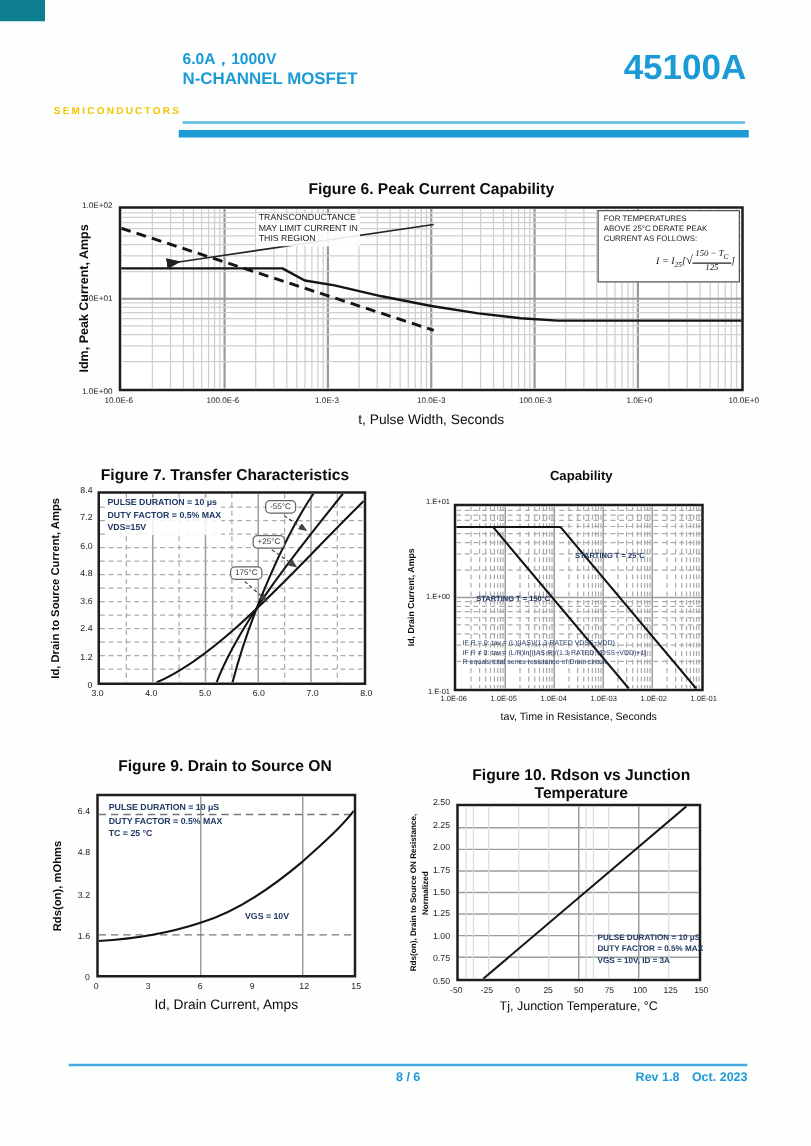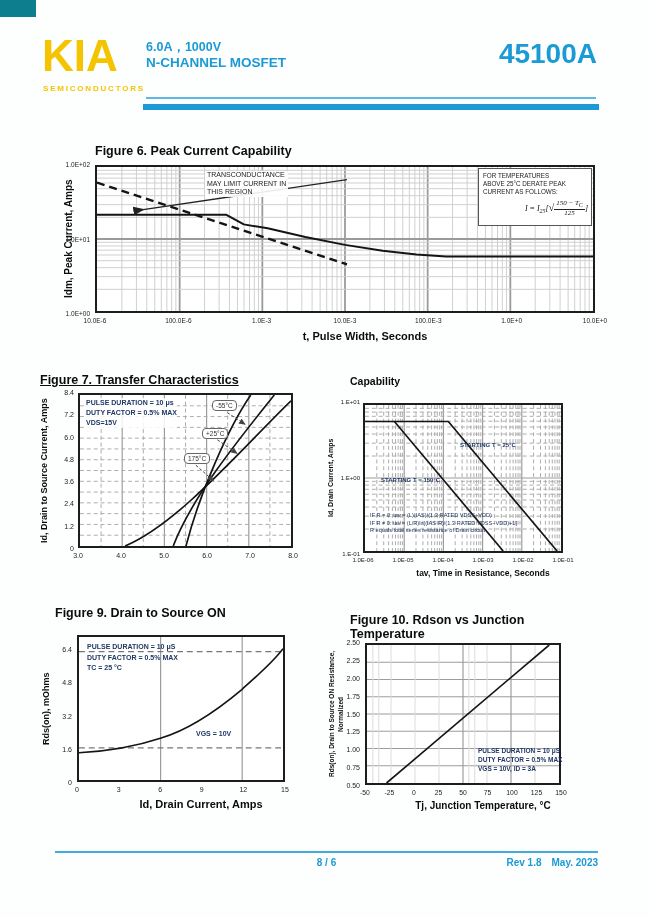--- a/index.html
+++ b/index.html
@@ -8,39 +8,39 @@
   
   .corner{left:0;top:0;width:36px;height:17px;background:#0d7e8e;}
   .logo{left:42px;top:33px;font-size:44px;font-weight:900;color:#f5c400;letter-spacing:0;line-height:46px;}
   .logo-sub{left:43px;top:84px;font-size:8px;font-weight:700;color:#f5c400;letter-spacing:1.8px;}
   .hdr-rating{left:146px;top:39px;font-size:12.5px;font-weight:700;color:#1b9ad6;}
   .hdr-type{left:146px;top:55px;font-size:13.5px;font-weight:700;color:#1b9ad6;}
   .part{right:52px;top:38px;font-size:28px;font-weight:700;color:#1b9ad6;}
   .thin-rule{left:146px;top:97px;width:450px;height:2px;background:#5cb9e4;}
   .thick-rule{left:143px;top:104px;width:456px;height:6px;background:#1b9ad6;}
   
-  .ctitle{font-weight:700;font-size:12.5px;color:#0c0c0c;line-height:14px;}
+  .ctitle{text-align:center;font-weight:700;font-size:12.5px;color:#0c0c0c;line-height:14px;}
   .frame{border:2px solid #1d1d1d;background:#fff;box-sizing:border-box;}
   .frame svg{display:block;width:100%;height:100%;}
   .gmin{stroke:#cfcfcf;stroke-width:1;}
   .gmaj{stroke:#9a9a9a;stroke-width:1.8;}
   .gmid{stroke:#9c9c9c;stroke-width:1.2;}
   .glit{stroke:#dadada;stroke-width:1;}
   .gdsh{stroke:#ababab;stroke-width:1;stroke-dasharray:4 3;}
   .gdsh2{stroke:#777;stroke-width:1.2;stroke-dasharray:6 4;}
   .curve{fill:none;stroke:#141414;stroke-width:2;stroke-linejoin:round;stroke-linecap:round;}
   .curve2{fill:none;stroke:#141414;stroke-width:1.7;stroke-linejoin:round;}
   .dcurve{fill:none;stroke:#141414;stroke-width:2.4;stroke-dasharray:8 5;}
   .conn{stroke:#444;stroke-width:1;stroke-dasharray:3 2;fill:none;}
   .arrowline{stroke:#222;stroke-width:1.3;fill:none;}
   .xt{display:flex;justify-content:space-between;font-size:6.5px;color:#222;}
   .xt span{flex:none;text-align:center;}
   .yt{display:flex;flex-direction:column;justify-content:space-between;font-size:6.5px;color:#222;}
   .yt span{width:100%;text-align:right;}
-  .xlabel{text-align:center;font-weight:700;color:#0c0c0c;margin-left:20px;}
+  .xlabel{text-align:center;font-weight:400;color:#0c0c0c;}
   .vlab{writing-mode:vertical-rl;transform:rotate(180deg);display:flex;align-items:center;justify-content:center;text-align:center;font-weight:700;color:#0c0c0c;white-space:nowrap;}
   .cond{font-weight:700;color:#1f3864;background:rgba(255,255,255,.85);}
   .callout{border:1px solid #666;border-radius:4px;background:#fff;font-size:6.5px;color:#333;padding:0 3px;line-height:9px;white-space:nowrap;}
   
   .notebox{border:1px solid #555;background:#fff;font-size:6.3px;line-height:8px;color:#222;padding:3px 3px 2px 4px;box-sizing:border-box;}
   .formula{margin-top:4px;text-align:right;font-family:"Liberation Serif",serif;font-style:italic;font-size:8px;color:#111;}
   .formula sub{font-size:6px;}
   .frac{display:inline-block;vertical-align:middle;text-align:center;font-size:7px;line-height:7px;}
   .frac .num{display:block;border-bottom:0.8px solid #222;padding:0 2px;}
   .frac .den{display:block;}
@@ -50,21 +50,20 @@
   .foot-page{left:55px;top:857px;width:543px;text-align:center;font-size:10px;font-weight:700;color:#1b9ad6;}
   .foot-rev{right:51px;top:857px;font-size:10px;font-weight:700;color:#1b9ad6;}
   .foot-rev span{margin-left:10px;}
 </style>
 </head>
 <body>
 
 <div id="page">
 
   <div class="abs corner"></div>
-  <div class="abs logo">KIA</div>
   <div class="abs logo-sub">SEMICONDUCTORS</div>
   <div class="abs hdr-rating">6.0A，1000V</div>
   <div class="abs hdr-type">N-CHANNEL MOSFET</div>
   <div class="abs part">45100A</div>
   <div class="abs thin-rule"></div>
   <div class="abs thick-rule"></div>
 
   <div class="abs ctitle" style="left:95px;top:144px;width:500px;">Figure 6. Peak Current Capability</div>
   <div class="abs vlab" style="left:62px;top:165px;height:148px;width:12px;font-size:10px;">Idm, Peak Current, Amps</div>
   <div class="abs yt" style="left:56px;top:161px;width:34px;height:156px;">
@@ -173,21 +172,21 @@
       <span style="width:48px;">10.0E-6</span>
       <span style="width:48px;">100.0E-6</span>
       <span style="width:48px;">1.0E-3</span>
       <span style="width:48px;">10.0E-3</span>
       <span style="width:48px;">100.0E-3</span>
       <span style="width:48px;">1.0E+0</span>
       <span style="width:48px;">10.0E+0</span>
     </div>
   <div class="abs xlabel" style="left:95px;top:330px;width:500px;font-size:11px;">t, Pulse Width, Seconds</div>
 
-  <div class="abs ctitle" style="left:40px;top:373px;width:280px;text-decoration:underline;">Figure 7. Transfer Characteristics</div>
+  <div class="abs ctitle" style="left:40px;top:373px;width:280px;">Figure 7. Transfer Characteristics</div>
   <div class="abs vlab" style="left:38px;top:393px;height:155px;width:12px;font-size:9px;">Id, Drain to Source Current, Amps</div>
   <div class="abs yt" style="left:52px;top:389px;width:22px;height:163px;font-size:7px;">
       <span>8.4</span>
       <span>7.2</span>
       <span>6.0</span>
       <span>4.8</span>
       <span>3.6</span>
       <span>2.4</span>
       <span>1.2</span>
       <span>0</span>
@@ -436,15 +435,15 @@
       <span style="width:24px;">50</span>
       <span style="width:24px;">75</span>
       <span style="width:24px;">100</span>
       <span style="width:24px;">125</span>
       <span style="width:24px;">150</span>
     </div>
   <div class="abs xlabel" style="left:345px;top:800px;width:236px;font-size:10px;">Tj, Junction Temperature, °C</div>
 
   <div class="abs foot-rule"></div>
   <div class="abs foot-page">8 / 6</div>
-  <div class="abs foot-rev"><span style="margin-left:0;">Rev 1.8</span><span>May. 2023</span></div>
+  <div class="abs foot-rev"><span style="margin-left:0;">Rev 1.8</span><span>Oct. 2023</span></div>
 
 </div>
 
 </body></html>

